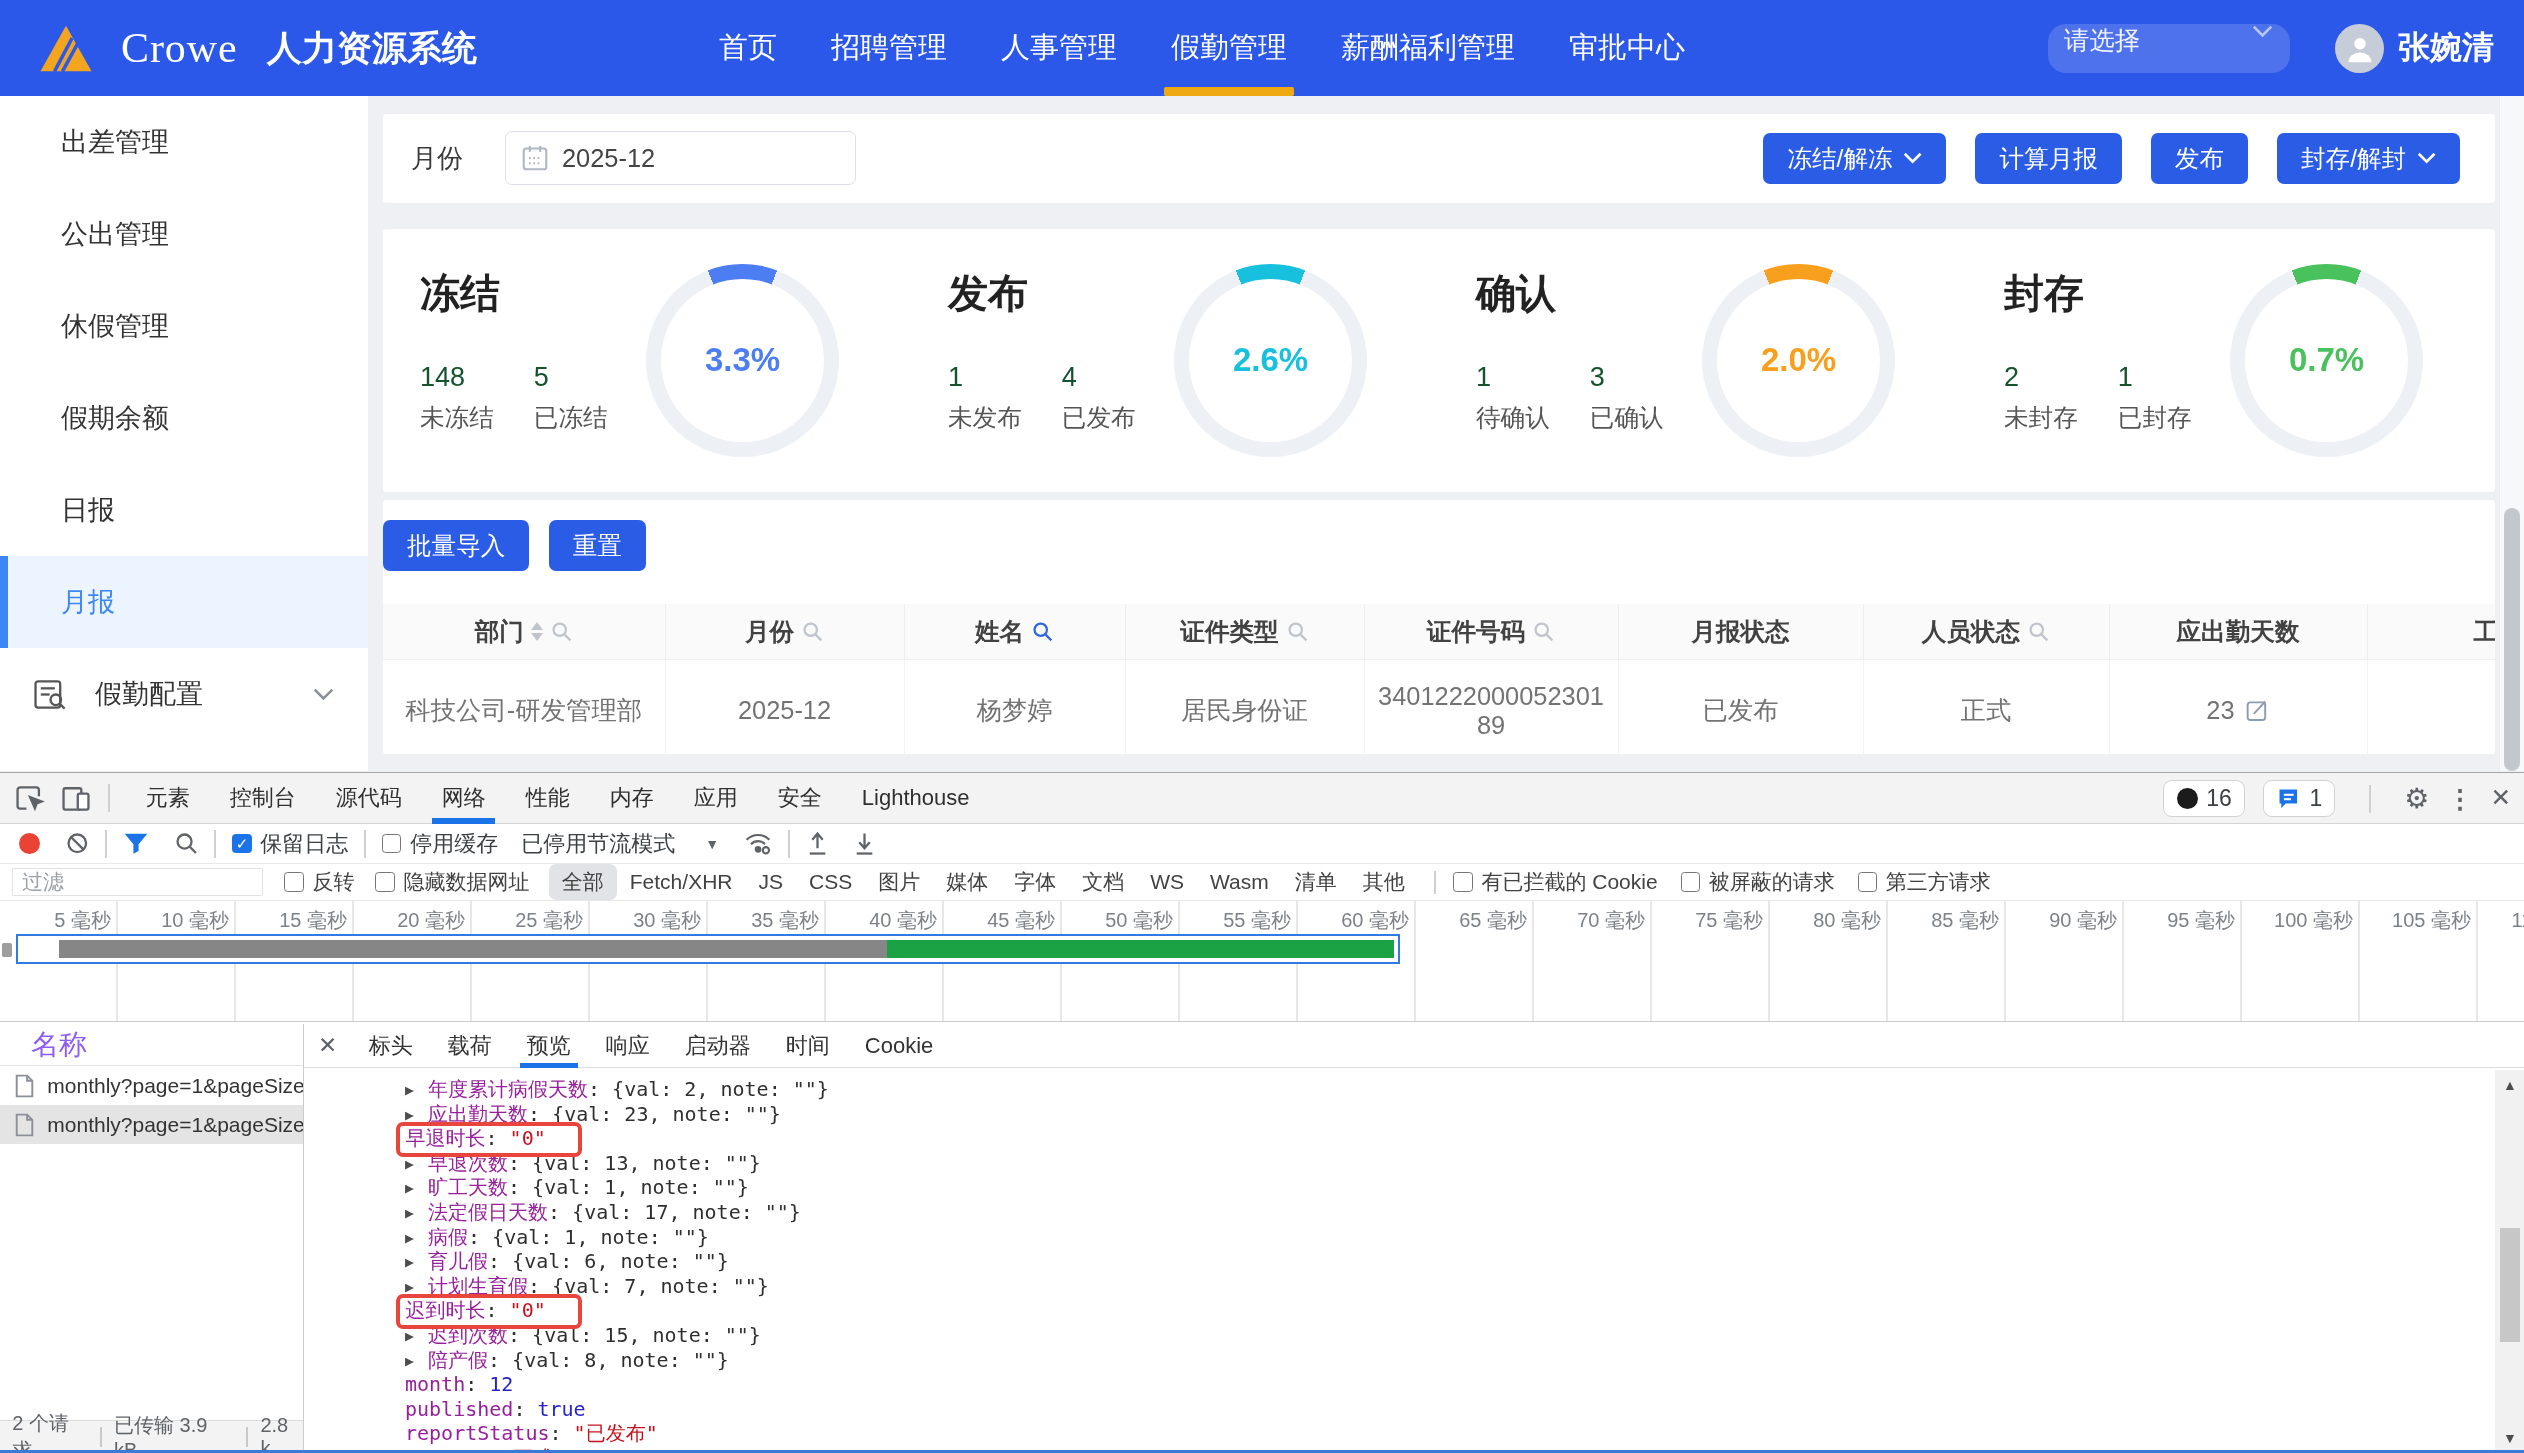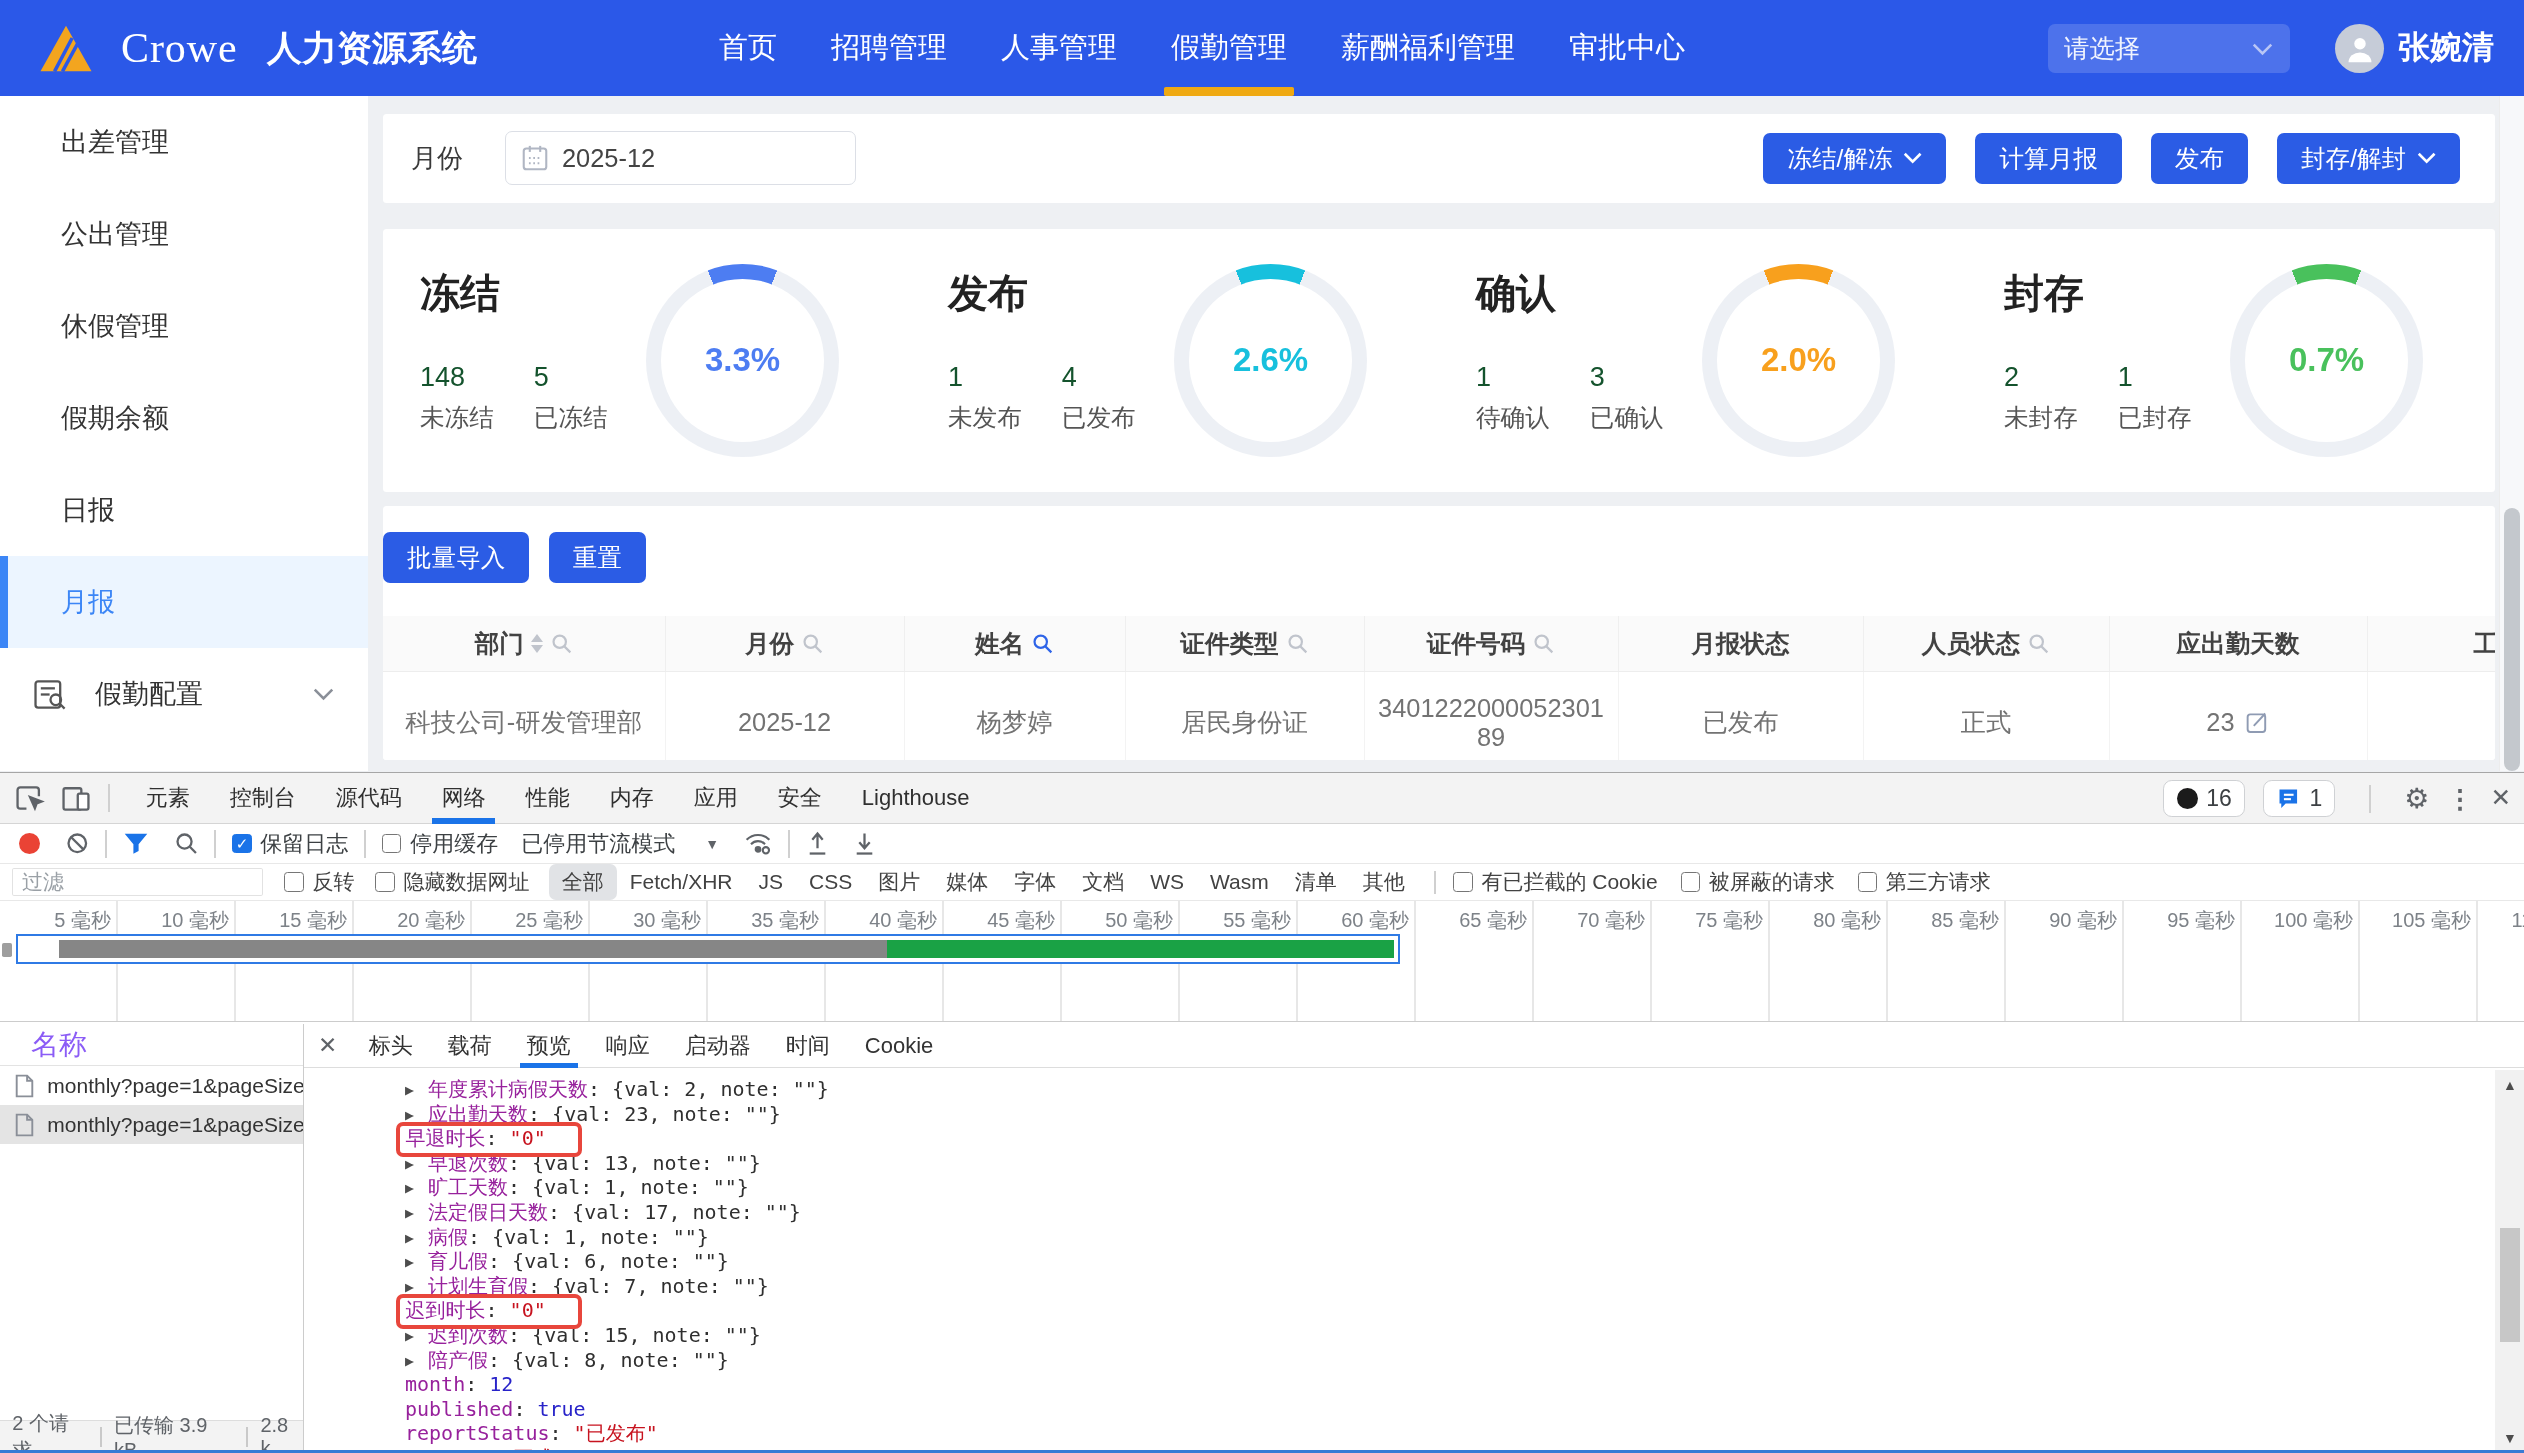--- a/index.html
+++ b/index.html
@@ -8,21 +8,21 @@
   svg{display:block}
 
   
   .navbar{position:absolute;top:0;left:0;right:0;height:96px;background:#2b58e8;color:#fff;z-index:5}
   .brand{position:absolute;left:37px;top:0;height:96px;display:flex;align-items:center;gap:26px}
   .brand-name{font-family:"Liberation Serif",serif;font-size:42px;letter-spacing:0.9px}
   .brand-product{font-size:35px;font-weight:bold;margin-left:3.5px}
   .nav-menu{position:absolute;left:719px;top:0;height:96px;display:flex;align-items:stretch;gap:54px}
   .nav-item{font-size:29px;display:flex;align-items:center;position:relative;cursor:pointer;white-space:nowrap}
   .nav-item.active::after{content:"";position:absolute;left:-7px;right:-7px;bottom:0;height:8.8px;background:#efa912;border-radius:1.8px}
-  .nav-select{position:absolute;left:2048px;top:24px;width:242px;height:49px;background:rgba(255,255,255,.16);border-radius:7px;display:flex;align-items:center;padding:0 16px;font-size:25.4px;color:rgba(255,255,255,.92)}
+  .nav-select{position:absolute;left:2048px;top:24px;width:242px;height:49px;background:rgba(255,255,255,.16);border-radius:18px;display:flex;align-items:flex-start;padding:0 16px;font-size:25.4px;color:rgba(255,255,255,.92)}
   .nav-select .chev{margin-left:auto}
   .avatar{position:absolute;left:2335px;top:24px;width:49px;height:49px;border-radius:50%;background:#c6ccd8;display:flex;align-items:center;justify-content:center}
   .username{position:absolute;left:2398px;top:0;height:96px;display:flex;align-items:center;font-size:32px;font-weight:bold}
 
   
   .sidebar{position:absolute;left:0;top:96px;width:368px;height:675px;background:#fff;overflow:hidden}
   .side-item{height:92px;display:flex;align-items:center;padding-left:61px;font-size:27px;color:#333;position:relative;cursor:pointer}
   .side-item.active{background:#ecf5ff;color:#3c86f6}
   .side-item.active::before{content:"";position:absolute;left:0;top:0;bottom:0;width:8px;background:#3c86f6}
   .side-config{height:92px;display:flex;align-items:center;padding:0 33px 0 32px;font-size:27px;color:#333;cursor:pointer}
@@ -46,21 +46,21 @@
   .num .v{font-size:27px;color:#14532d}
   .num .l{font-size:24.6px;color:#555;margin-top:8.8px;white-space:nowrap}
   .donut{position:absolute;right:72px;top:35px;width:193px;height:193px;border-radius:50%}
   .donut::after{content:"";position:absolute;inset:15px;background:#fff;border-radius:50%}
   .donut .pct{position:absolute;inset:0;display:flex;align-items:center;justify-content:center;font-size:33px;font-weight:bold;z-index:2}
   .d0{background:conic-gradient(from -21deg,#4d7df2 0 42deg,#edf0f5 42deg 360deg)} .d0 .pct{color:#4d7df2}
   .d1{background:conic-gradient(from -21deg,#17c0dd 0 42deg,#edf0f5 42deg 360deg)} .d1 .pct{color:#17c0dd}
   .d2{background:conic-gradient(from -21deg,#f8a01d 0 42deg,#edf0f5 42deg 360deg)} .d2 .pct{color:#f8a01d}
   .d3{background:conic-gradient(from -21deg,#49c15c 0 42deg,#edf0f5 42deg 360deg)} .d3 .pct{color:#49c15c}
 
-  .table-card{margin-top:14px;height:254px;padding-top:26px;overflow:hidden}
+  .table-card{margin-top:8px;height:254px;padding-top:20px;overflow:hidden}
   .table-actions{display:flex;gap:19.3px}
   .data-table{margin-top:33px;border-collapse:collapse;table-layout:fixed;width:2245px}
   .data-table th{height:56px;background:#fafafa;font-size:24.6px;font-weight:bold;color:#424242;border-right:1.8px solid #efefef;border-bottom:1.8px solid #ededed}
   .data-table td{height:102px;text-align:center;font-size:25.4px;color:#737373;border-right:1.8px solid #f3f3f3;border-bottom:1.8px solid #efefef;word-break:break-all;padding:0 10.5px;background:#fff}
   .th-inner{display:flex;align-items:center;justify-content:center;gap:7px}
   .sorters{display:flex;flex-direction:column;gap:3.5px}
   .car-up{width:0;height:0;border-left:6.1px solid transparent;border-right:6.1px solid transparent;border-bottom:8.8px solid #c0c4cc}
   .car-dn{width:0;height:0;border-left:6.1px solid transparent;border-right:6.1px solid transparent;border-top:8.8px solid #c0c4cc}
   .cell-flex{display:flex;align-items:center;justify-content:center;gap:10.5px}
 

